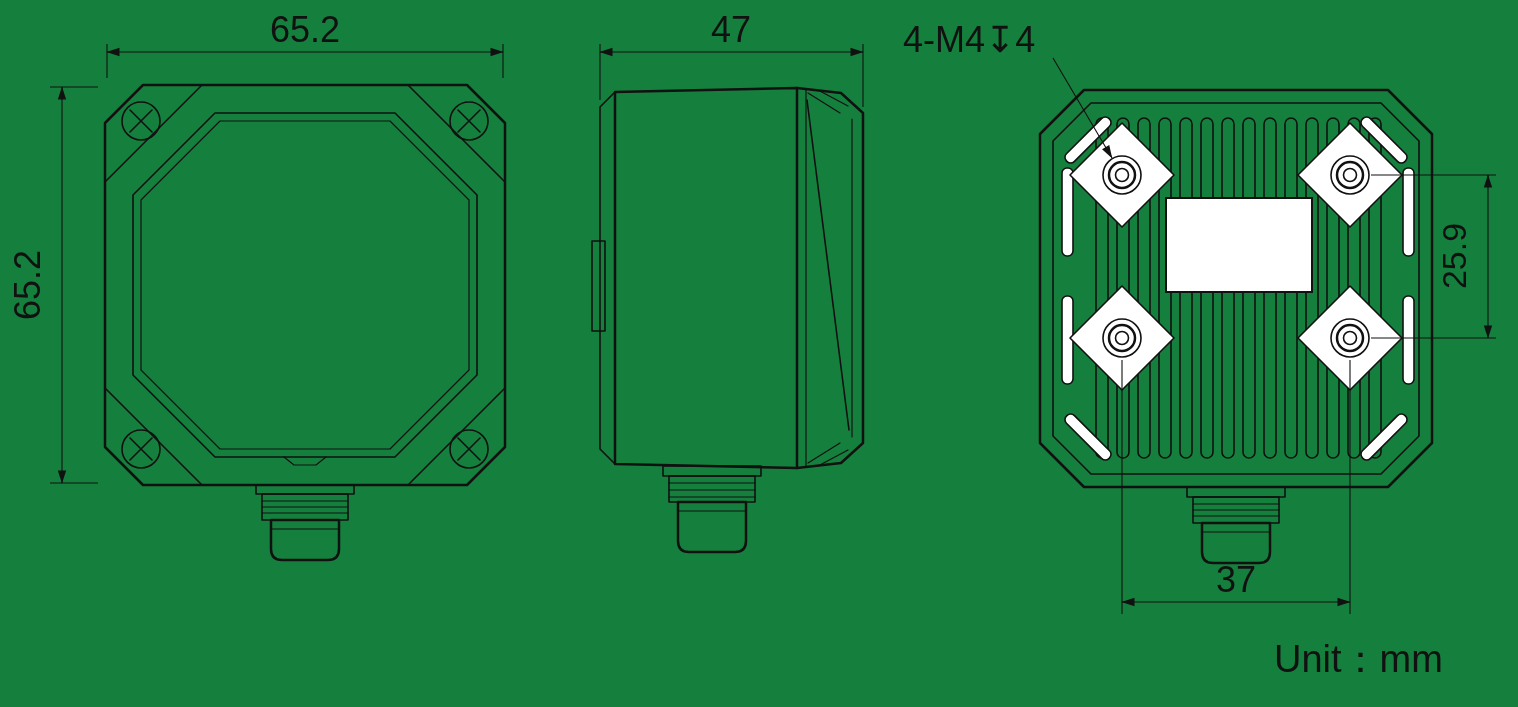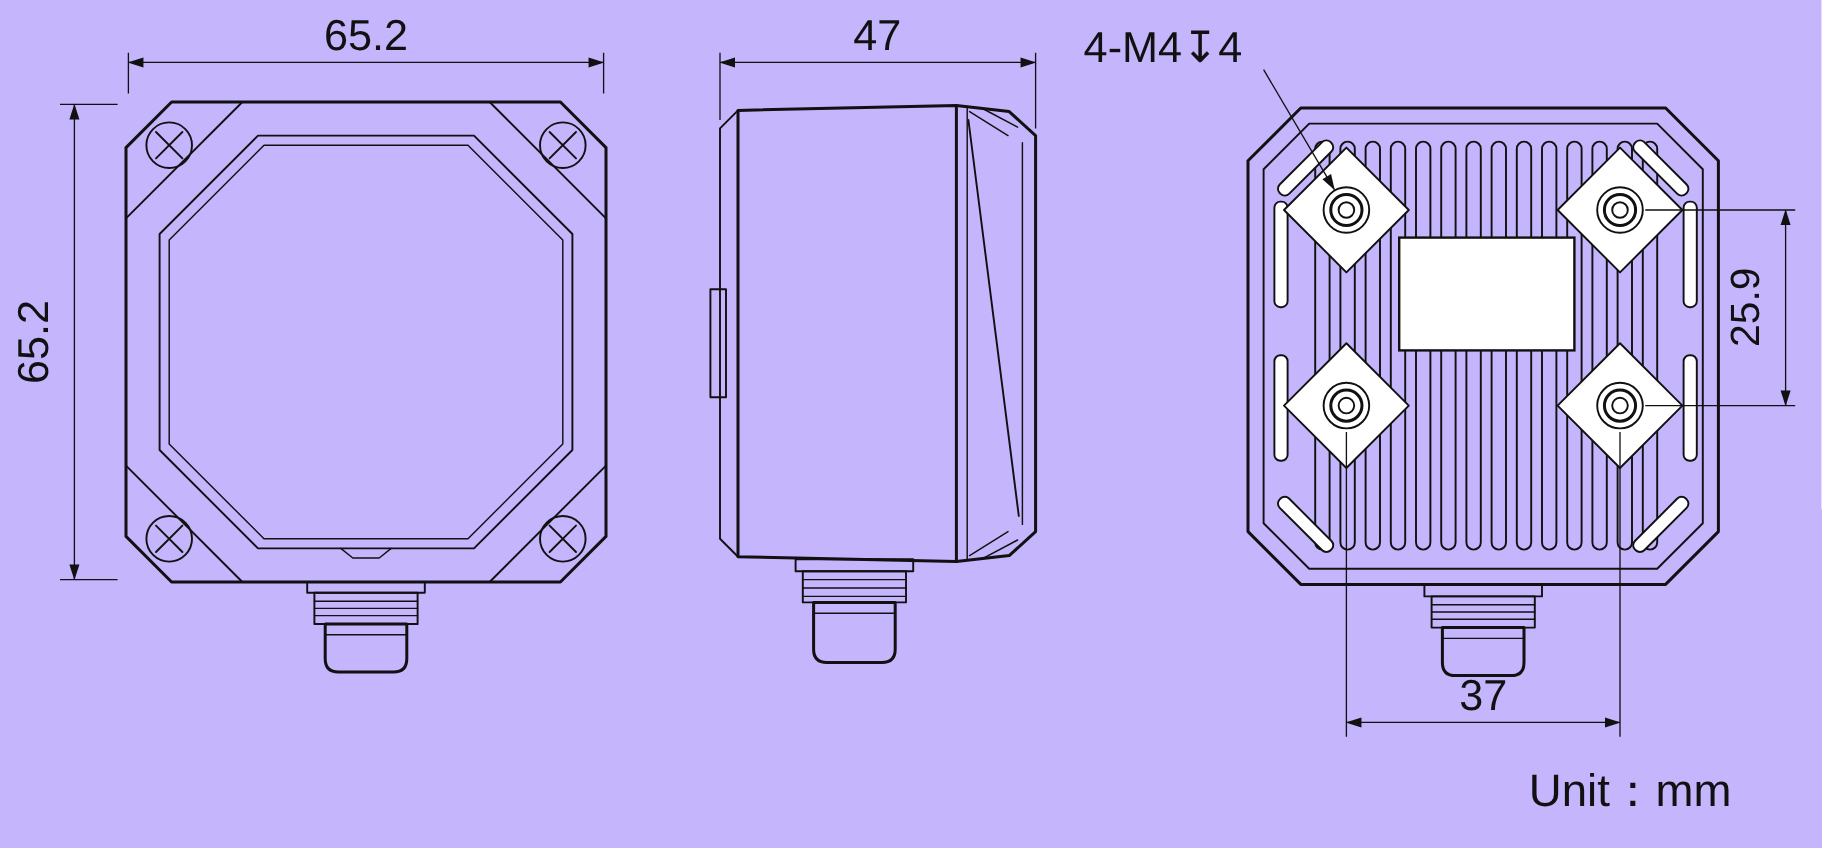--- a/index.html
+++ b/index.html
@@ -1,16 +1,16 @@
 <!DOCTYPE html>
 <html><head>
 <meta charset="utf-8">
 <style>
   html,body{margin:0;padding:0;background:#ffffff;}
-  .canvas{position:relative;width:1518px;height:707px;background:#c4b5fd;overflow:hidden;
+  .canvas{position:relative;width:1518px;height:707px;background:#15803d;overflow:hidden;
           font-family:"Liberation Sans", sans-serif;}
   svg{display:block;}
   text{fill:#111111;font-family:"Liberation Sans", sans-serif;}
   .dim{font-size:36px;}
   .dim-small{font-size:34px;}
   .unit{font-size:38px;}
   .outline{stroke:#111111;fill:none;stroke-width:2.5;stroke-linejoin:round;stroke-linecap:round;}
   .detail{stroke:#111111;fill:none;stroke-width:1.6;stroke-linejoin:round;stroke-linecap:round;}
   .thin{stroke:#111111;fill:none;stroke-width:1.2;stroke-linejoin:round;stroke-linecap:round;}
   .dimline{stroke:#111111;fill:none;stroke-width:1.1;}

